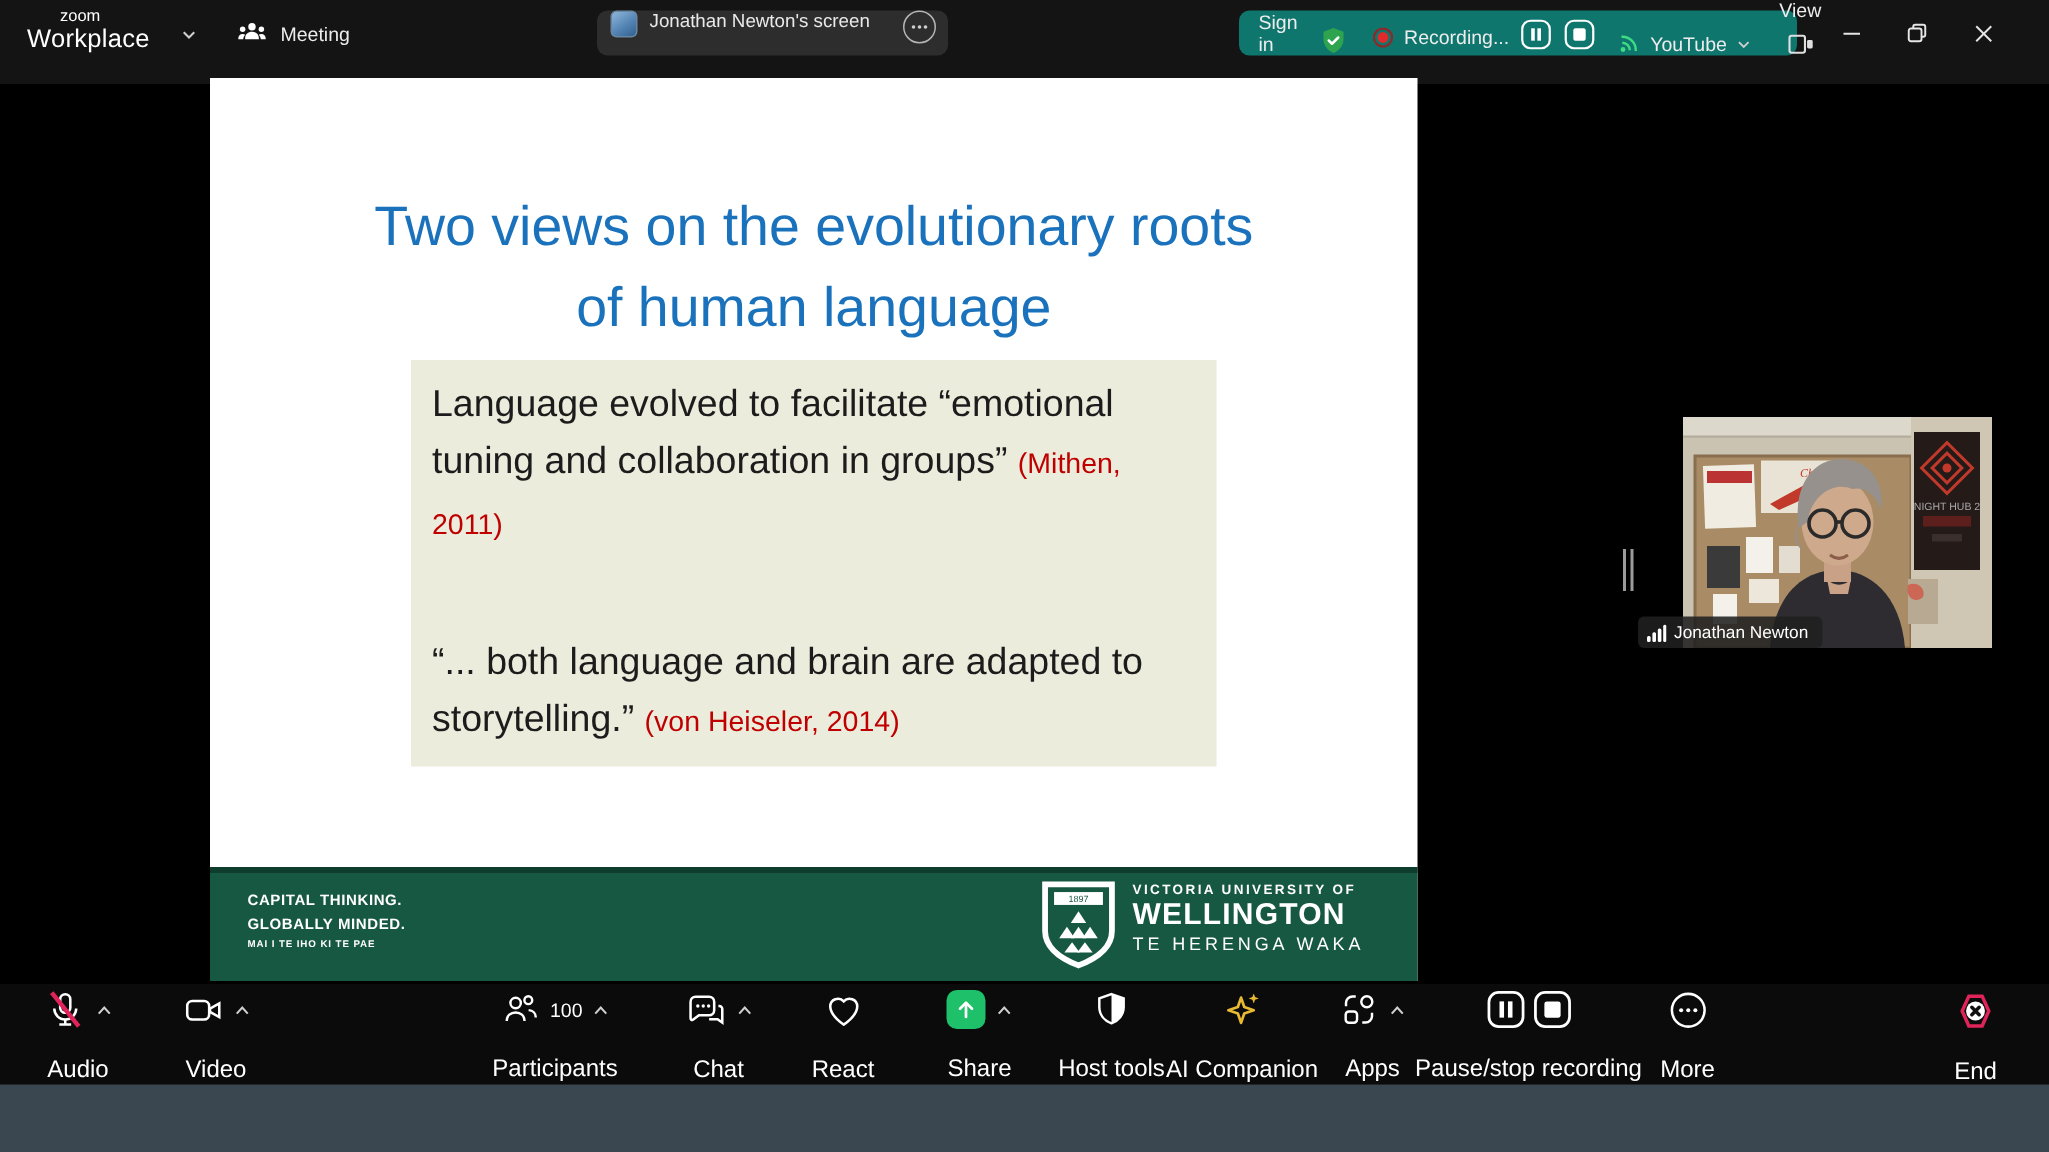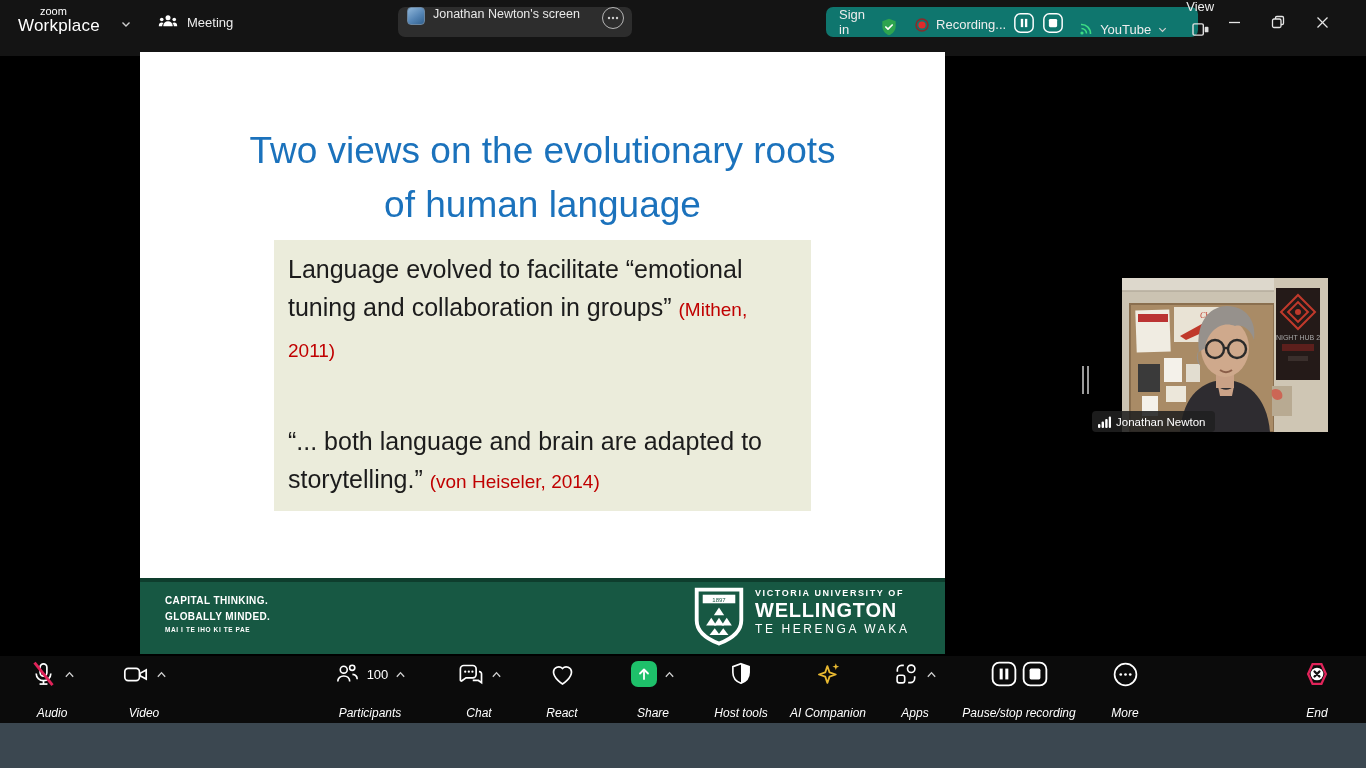--- a/index.html
+++ b/index.html
@@ -45,21 +45,21 @@
   .video-tile{position:absolute;left:1122px;top:278px;width:206px;height:154px;background:#111;overflow:hidden;}
   .name-tag{position:absolute;left:1092px;top:411px;height:21px;background:rgba(32,32,32,.88);border-radius:4px;
             display:flex;align-items:center;gap:5px;padding:0 9px 0 6px;color:#fff;font-size:11.5px;white-space:nowrap;}
   .drag-handle{position:absolute;left:1082px;top:366px;width:8px;height:28px;display:flex;gap:3px;}
   .drag-handle i{display:block;width:2px;height:28px;background:#9b9b9b;}
 
   
   .ztoolbar{position:absolute;left:0;top:656px;width:1366px;height:67px;background:#0b0b0b;}
   .tbtn{position:absolute;top:4px;height:60px;display:flex;flex-direction:column;align-items:center;justify-content:flex-start;}
   .ticonrow{height:34px;display:flex;align-items:center;gap:7px;}
-  .tlabel{font-size:12px;color:#fff;margin-top:18px;white-space:nowrap;font-style:italic;}
+  .tlabel{font-size:16px;color:#fff;margin-top:18px;white-space:nowrap;}
   .tcount{color:#fff;font-size:13px;}
   .share-box{width:26px;height:26px;background:#1ec06a;border-radius:7px;display:flex;align-items:center;justify-content:center;}
 
   
   .taskbar{position:absolute;left:0;top:723px;width:1366px;height:45px;background:#3b4750;}
 </style>
 </head>
 <body>
 
 <div class="screen">

